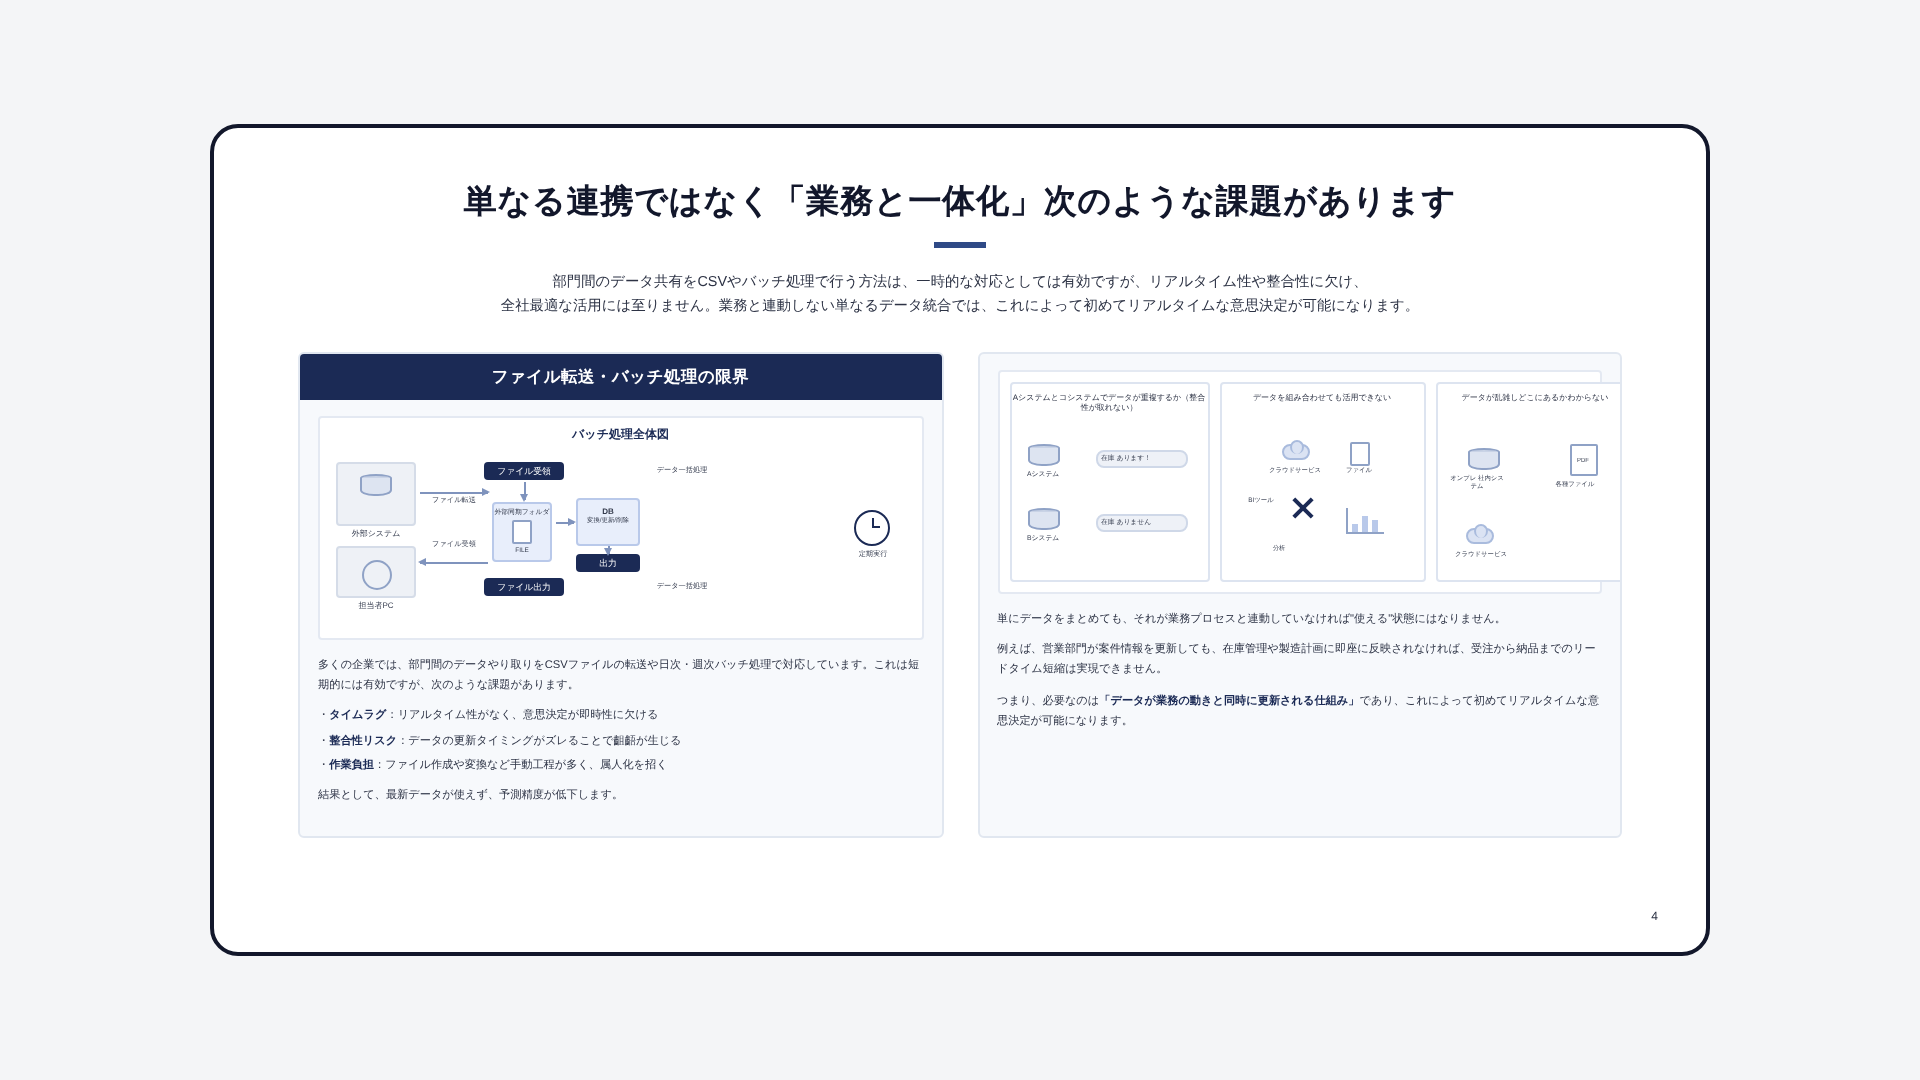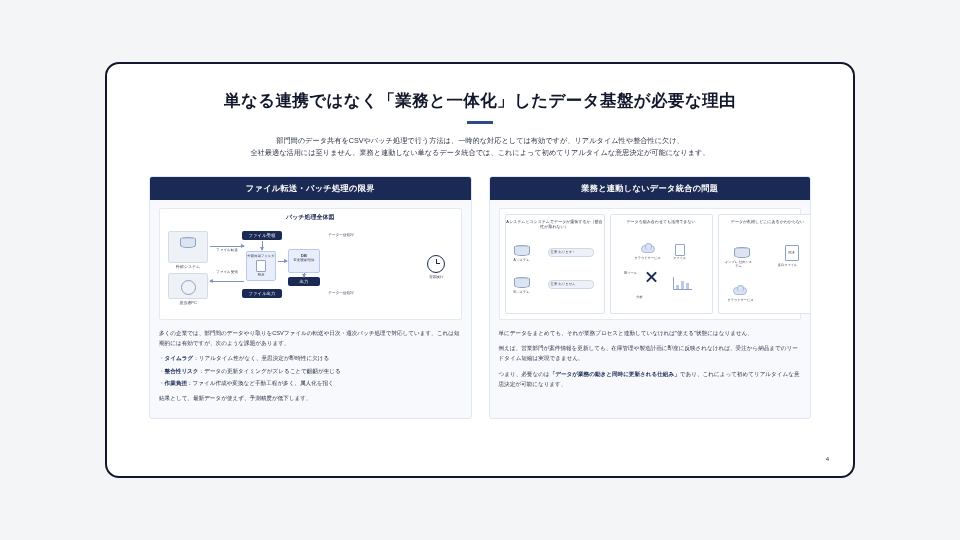--- a/index.html
+++ b/index.html
@@ -296,21 +296,21 @@
     font-size: 6px;
     color: #2d3345;
   }
 </style>
 </head>
 <body>
 
 <div class="slide-frame">
   <div class="slide-inner">
 
-    <div class="slide-title">単なる連携ではなく「業務と一体化」したデータ基盤が必要な理由</div>
+    <div class="slide-title">単なる連携ではなく「業務と一体化」次のような課題があります</div>
     <div class="title-rule"></div>
 
     <div class="lead">
       <div>部門間のデータ共有をCSVやバッチ処理で行う方法は、一時的な対応としては有効ですが、リアルタイム性や整合性に欠け、</div>
       <div>全社最適な活用には至りません。業務と連動しない単なるデータ統合では、これによって初めてリアルタイムな意思決定が可能になります。</div>
     </div>
 
     <div class="columns">
 
       <div class="card">
@@ -375,21 +375,20 @@
             </p>
             <p class="bullet" style="margin-bottom:5px;">
               ・<b>作業負担</b><span>：ファイル作成や変換など手動工程が多く、属人化を招く</span>
             </p>
             <p>結果として、最新データが使えず、予測精度が低下します。</p>
           </div>
         </div>
       </div>
 
       <div class="card">
-        <div class="card-header">業務と連動しないデータ統合の問題</div>
         <div class="card-body">
 
           <div class="diagram">
 
             <div class="panel" style="left:5px; top:5px; width:100px; height:100px;">
               <div class="panel-title">Aシステムとコシステムでデータが重複するか（整合性が取れない）</div>
               <div style="position:absolute; left:8px; top:30px;">
                 <div class="icon-cyl">
                     <div class="cyl-top"></div>
                     <div class="cyl-body"></div>

